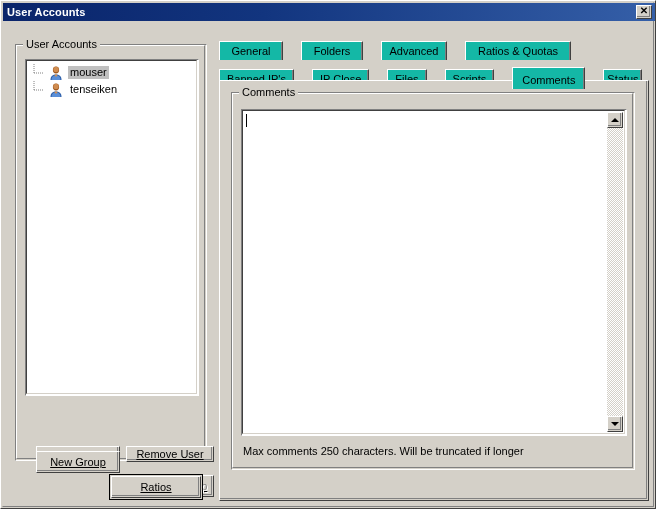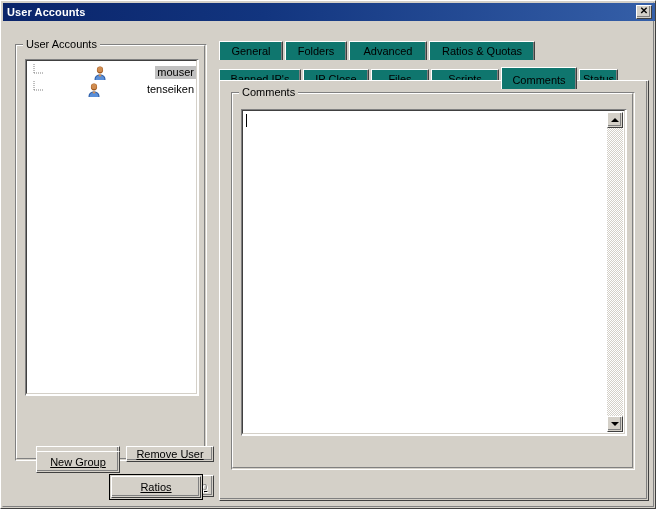--- a/index.html
+++ b/index.html
@@ -145,21 +145,20 @@
     background: #fff;
     box-sizing: border-box;
     padding: 3px 0 0 0;
   }
   .tree-row {
     display: flex;
     align-items: center;
     height: 17px;
     padding-left: 6px;
     cursor: default;
-    justify-content: space-between;
   }
   .tree-line {
     width: 15px;
     height: 17px;
     position: relative;
     flex: none;
   }
   .user-icon {
     width: 16px; height: 16px;
     flex: none;
@@ -244,31 +243,31 @@
     height: 20px;
     display: flex;
   }
   #tab-row-1 { top: 0px; }
   #tab-row-2 { top: 28px; }
 
   .tab {
     position: relative;
     height: 19px;
     box-sizing: border-box;
-    background: #0f766e;
+    background: #14b8a6;
     border-top: 1px solid #ffffff;
     border-left: 1px solid #ffffff;
     border-right: 1px solid #404040;
     display: flex;
     align-items: center;
     justify-content: center;
     font-size: 11px;
     color: #000;
     cursor: default;
-    margin-right: 2px;
+    margin-right: 18px;
     white-space: nowrap;
     padding: 0 7px;
   }
   .tab::after {
     content: "";
     position: absolute;
     right: 0; top: 0; bottom: 0;
     border-right: 1px solid #808080;
     pointer-events: none;
   }
@@ -490,21 +489,21 @@
 
   <div id="tab-panel">
 
     <div class="tab-strip" id="tab-row-1">
       <div class="tab" style="width:64px">
         <span class="tab-label">General</span>
       </div>
       <div class="tab" style="width:62px">
         <span class="tab-label">Folders</span>
       </div>
-      <div class="tab" style="width:78px">
+      <div class="tab" style="width:66px">
         <span class="tab-label">Advanced</span>
       </div>
       <div class="tab" style="width:106px">
         <span class="tab-label">Ratios &amp; Quotas</span>
       </div>
     </div>
 
     <div class="tab-strip" id="tab-row-2">
       <div class="tab" style="width:82px">
         <span class="tab-label">Banned IP's</span>
@@ -542,17 +541,18 @@
               <div class="sb-btn" id="sb-up">
                 <span class="arrow-up"></span>
               </div>
               <div class="sb-btn" id="sb-down">
                 <span class="arrow-down"></span>
               </div>
             </div>
           </div>
         </div>
 
+        <div id="comments-hint">Max comments 250 characters. Will be truncated if longer</div>
       </div>
     </div>
 
   </div>
 </div>
 
 </body></html>

